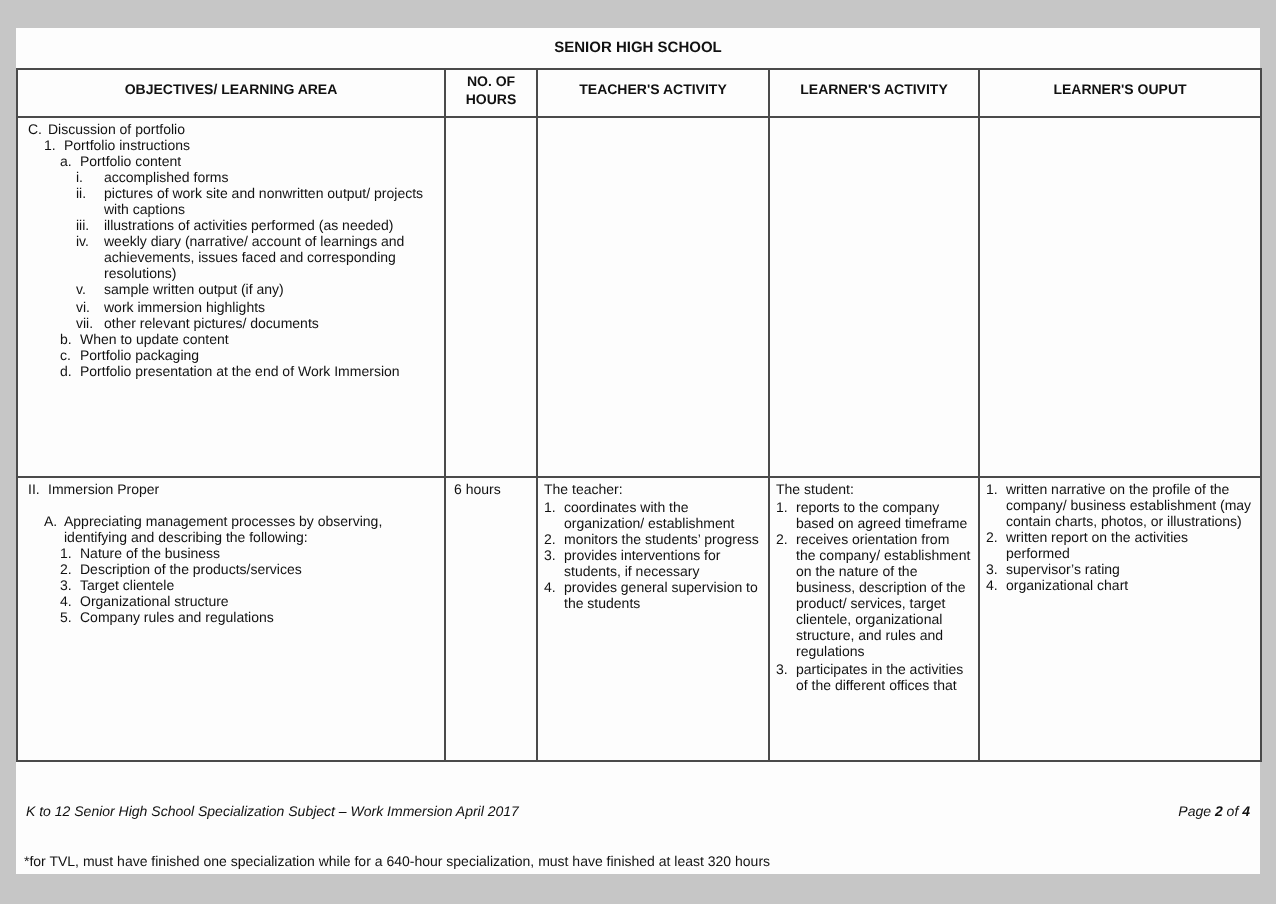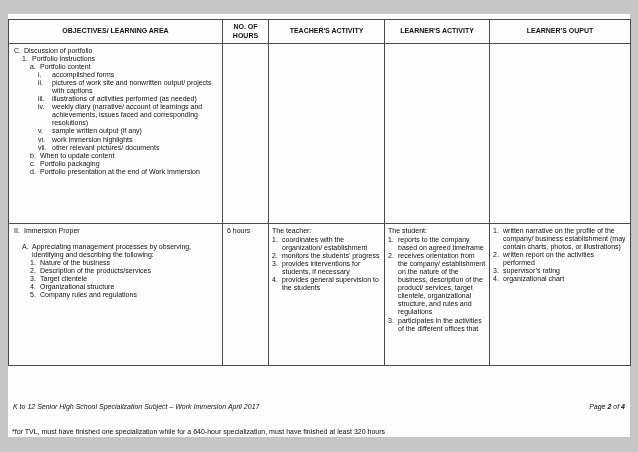--- a/index.html
+++ b/index.html
@@ -70,20 +70,21 @@
     position:absolute;
     left:4px; top:414px;
     font-size:7px;
   }
 </style>
 </head>
 <body>
 
 <div class="page">
 
+  <div class="doc-subtitle">SENIOR HIGH SCHOOL</div>
 
   <table class="main">
     <colgroup>
       <col style="width:214px">
         <col style="width:46px">
         <col style="width:116px">
         <col style="width:105px">
         <col style="width:141px">
     </colgroup>
     <tbody>

